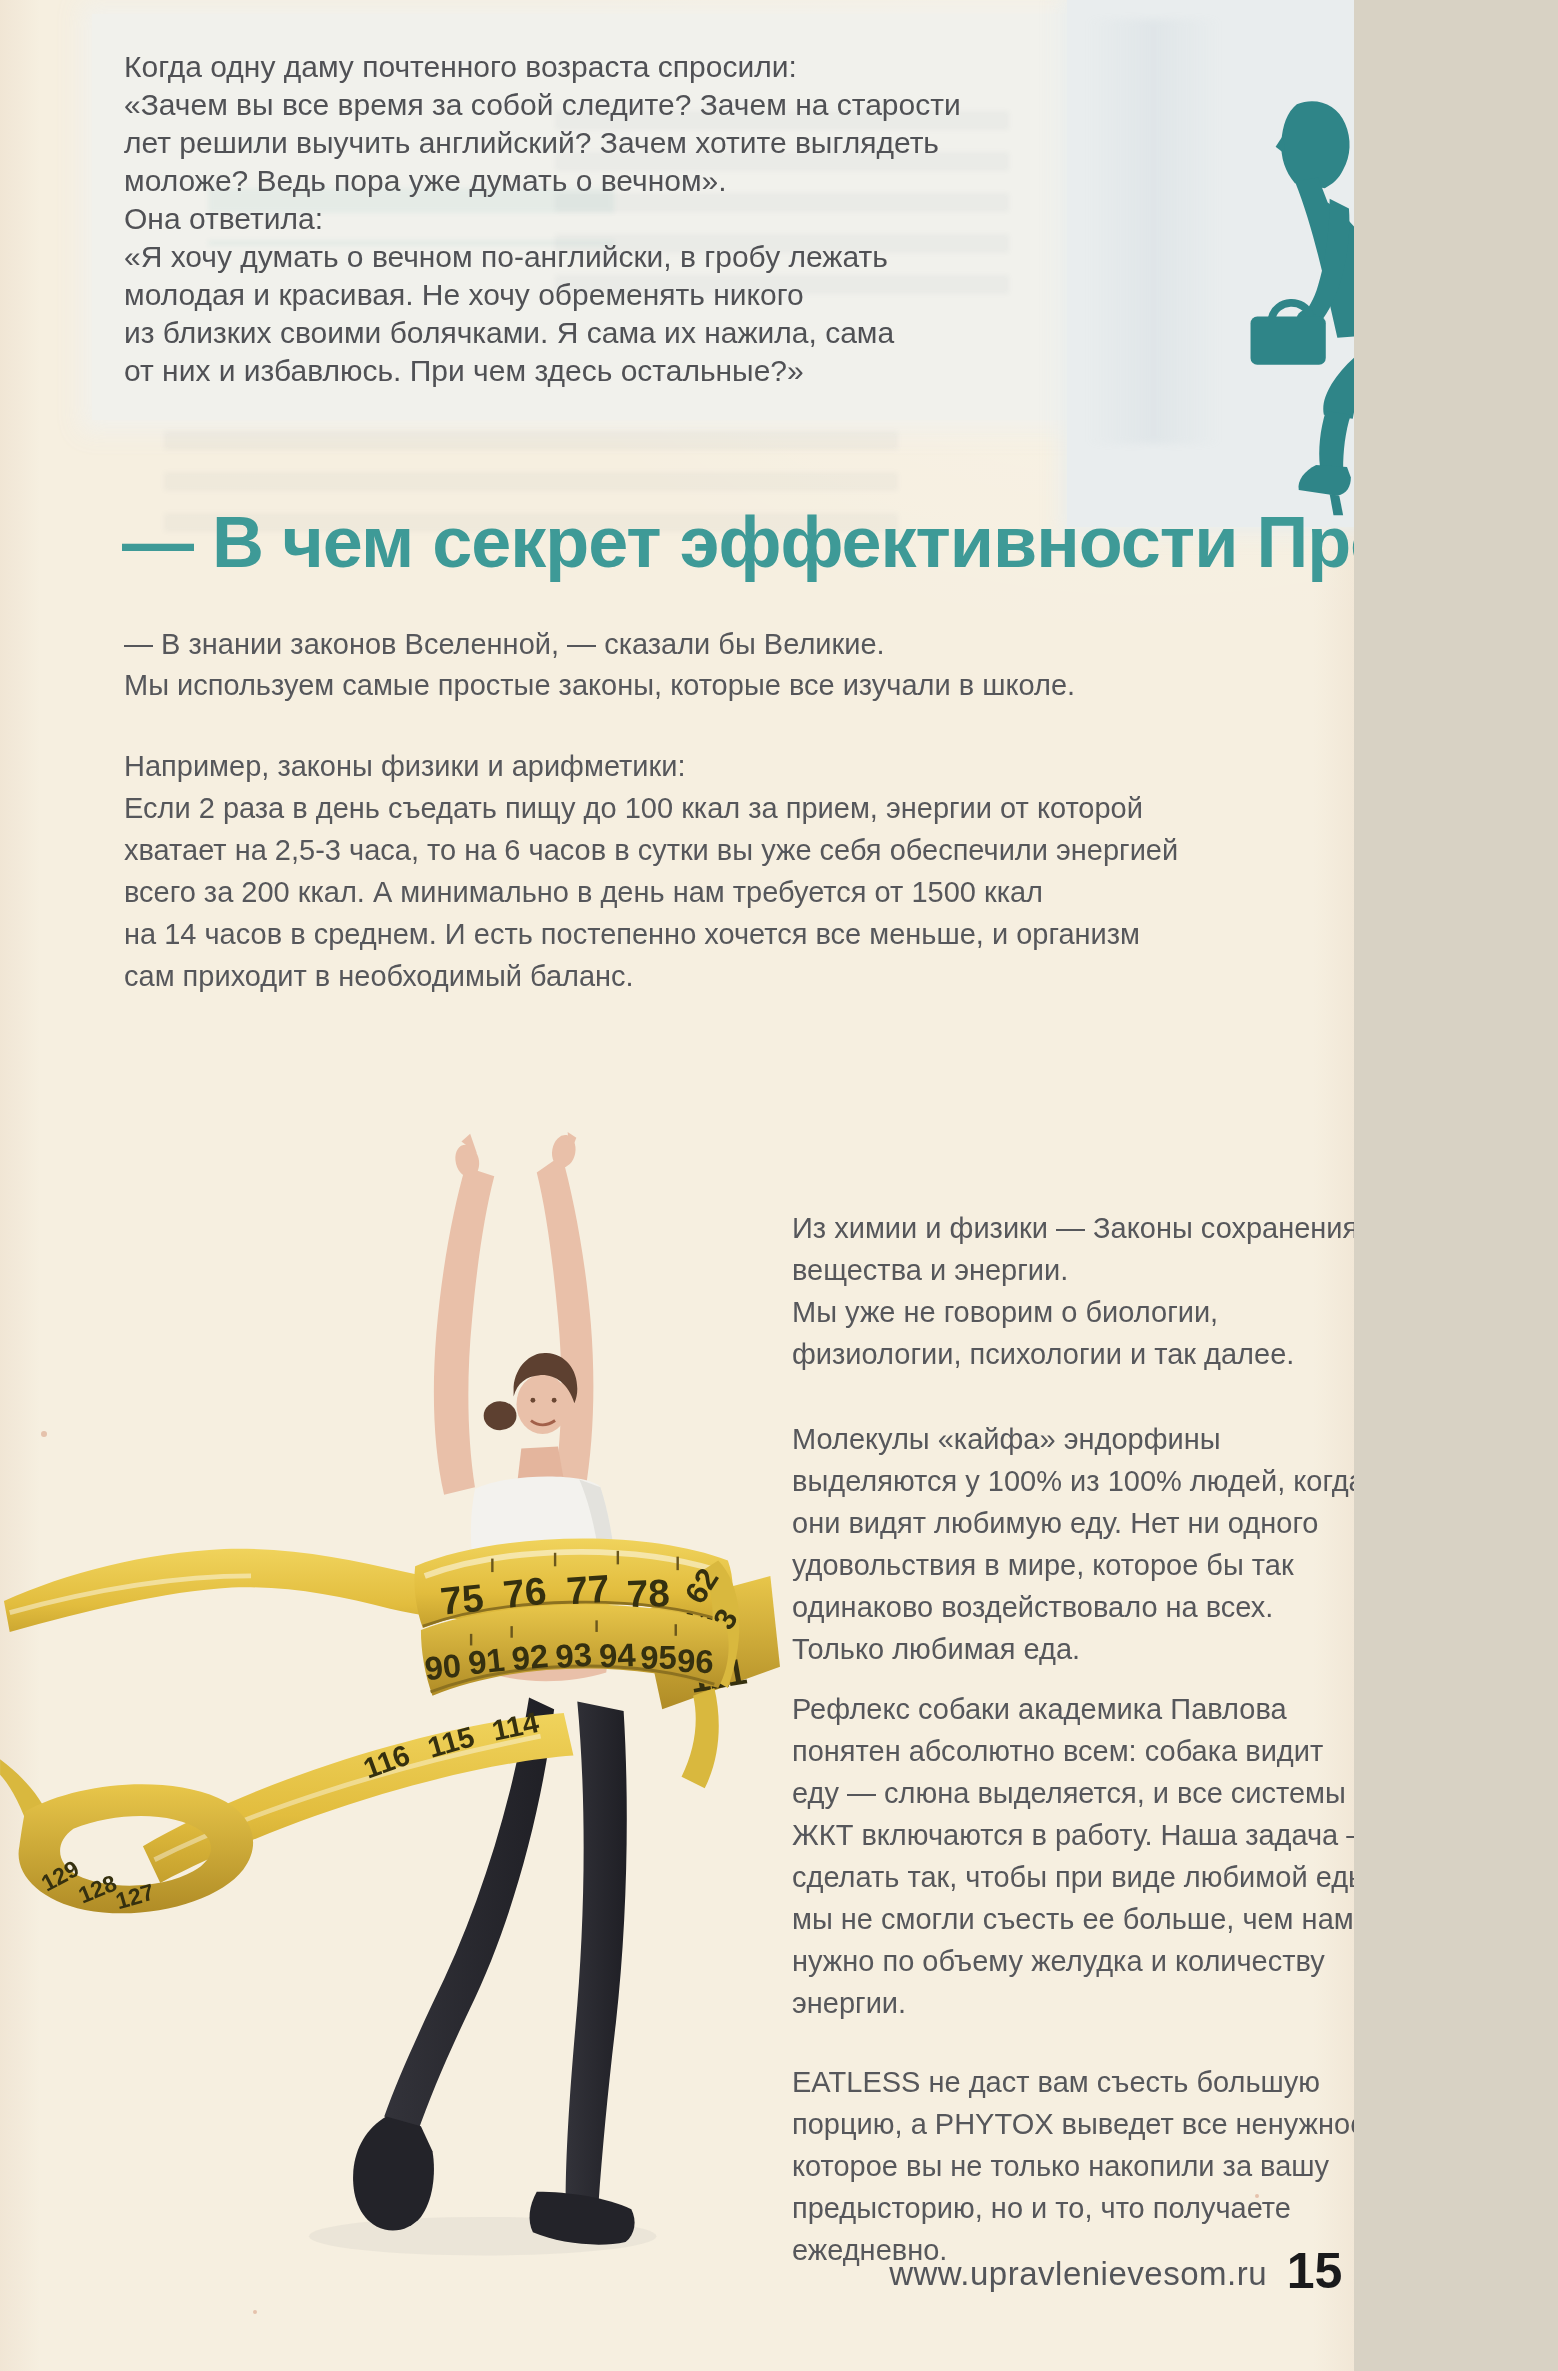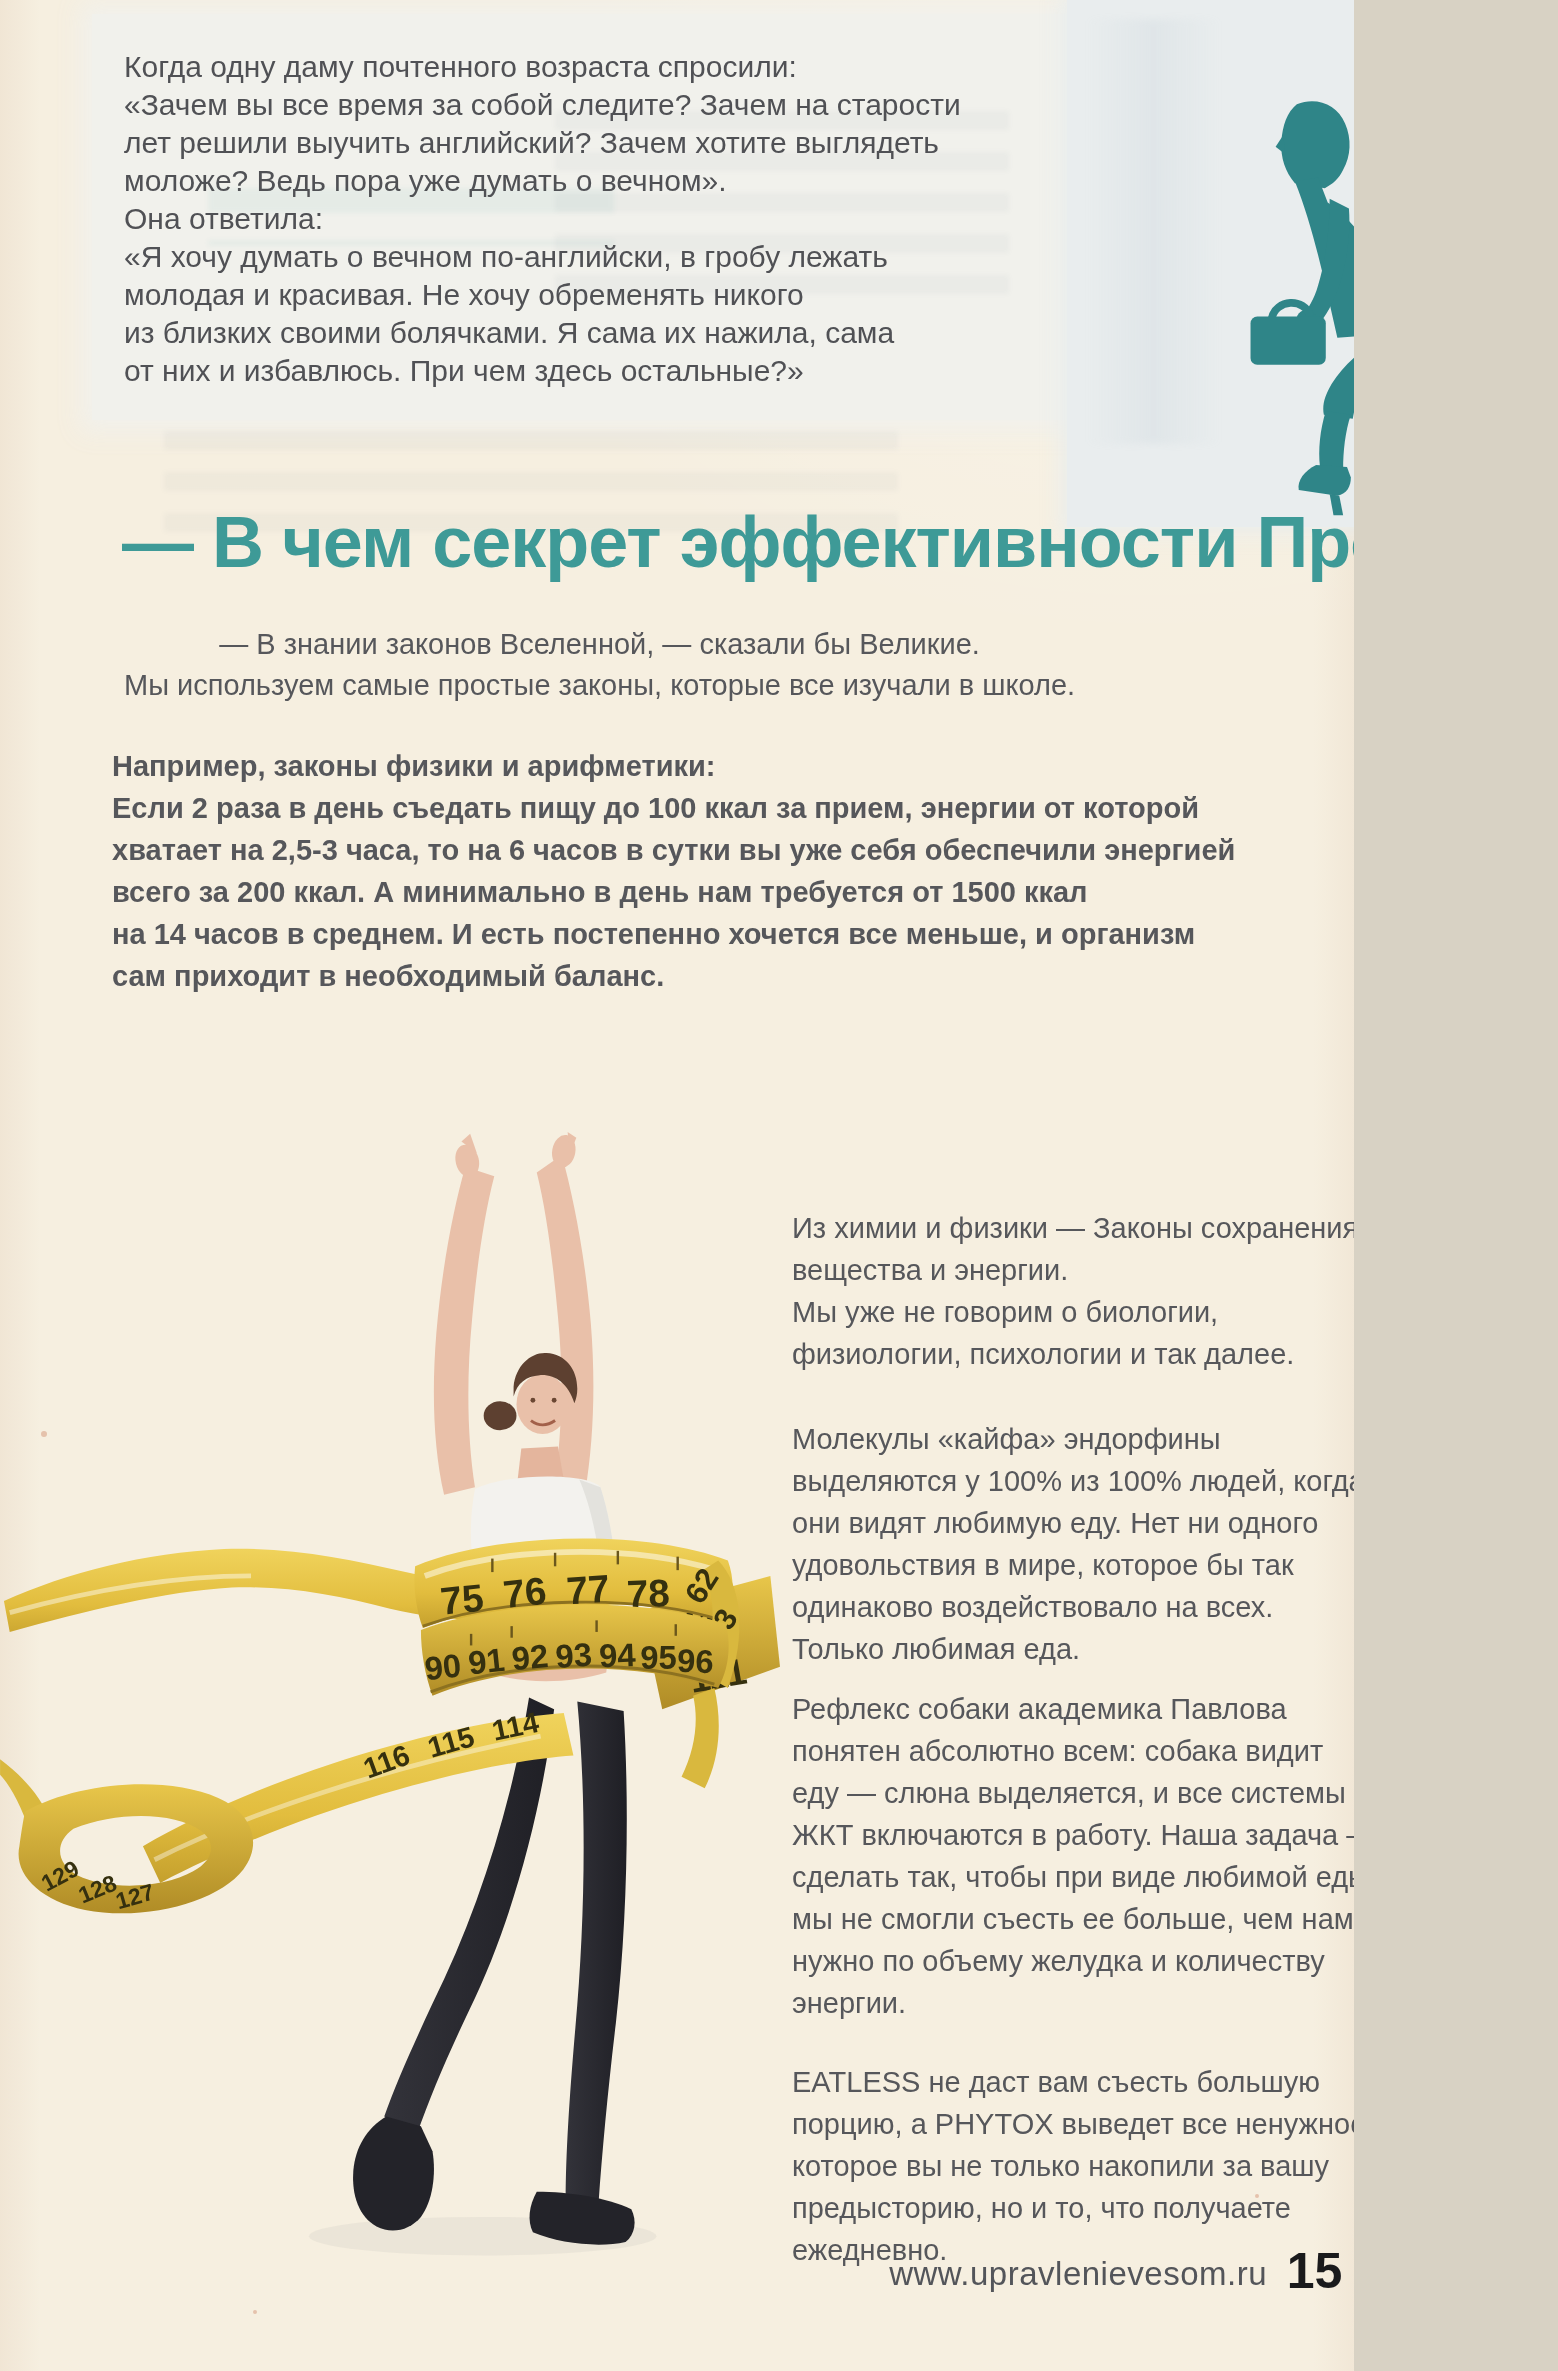--- a/index.html
+++ b/index.html
@@ -28,22 +28,22 @@
   }
   .quote{
     left:124px; top:48px;
     font-size:30px; line-height:38px; color:#505155;
   }
   .heading{
     left:122px; top:512px; margin:0;
     font-size:72px; line-height:60px; font-weight:bold;
     letter-spacing:-1px; color:#3e9a97; white-space:pre;
   }
-  .intro   {left:124px; top:624px; line-height:41px;text-align:center;}
-  .p-laws  {left:112px; top:745px;font-weight:bold;}
+  .intro   {left:124px; top:624px; line-height:41px;}
+  .p-laws  {left:124px; top:745px;}
   .p-grav  {left:124px; top:1029px;}
   .rc      {left:792px; width:714px;margin-top:37px;}
   .rc-p1{top:1170px;} .rc-p2{top:1381px;} .rc-p3{top:1651px;} .rc-p4{top:2024px;}
   .photo-svg{left:0; top:1130px;}
   .sil-svg{left:116px; top:75px;}
   .footer-url{
     top:2255px; right:87px;
     font-size:33px; color:#53555a; letter-spacing:0.5px;
   }
   .page-num{

